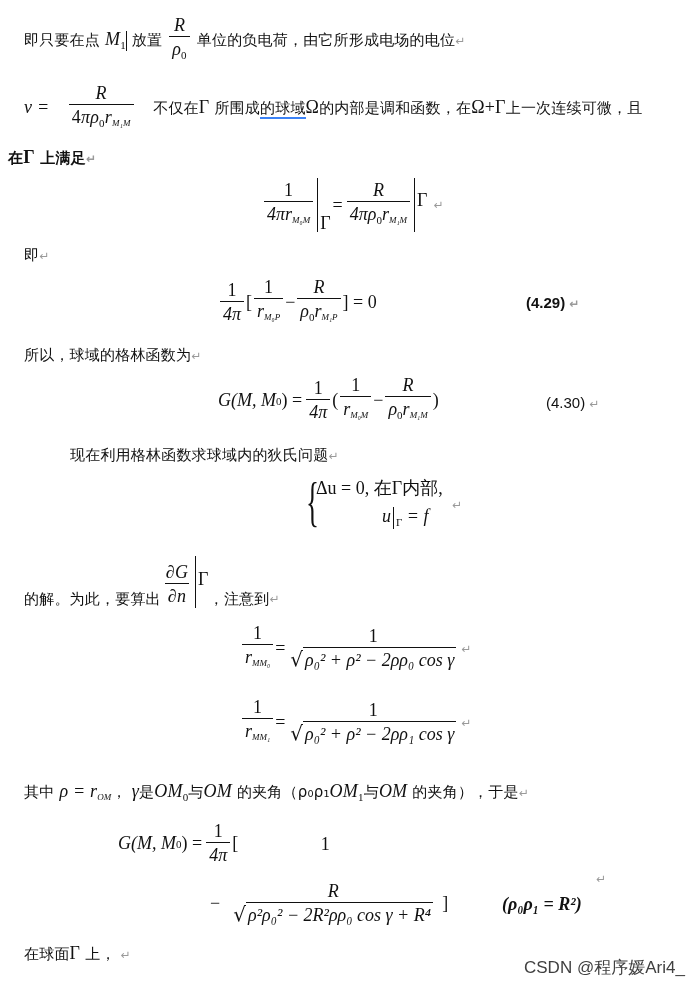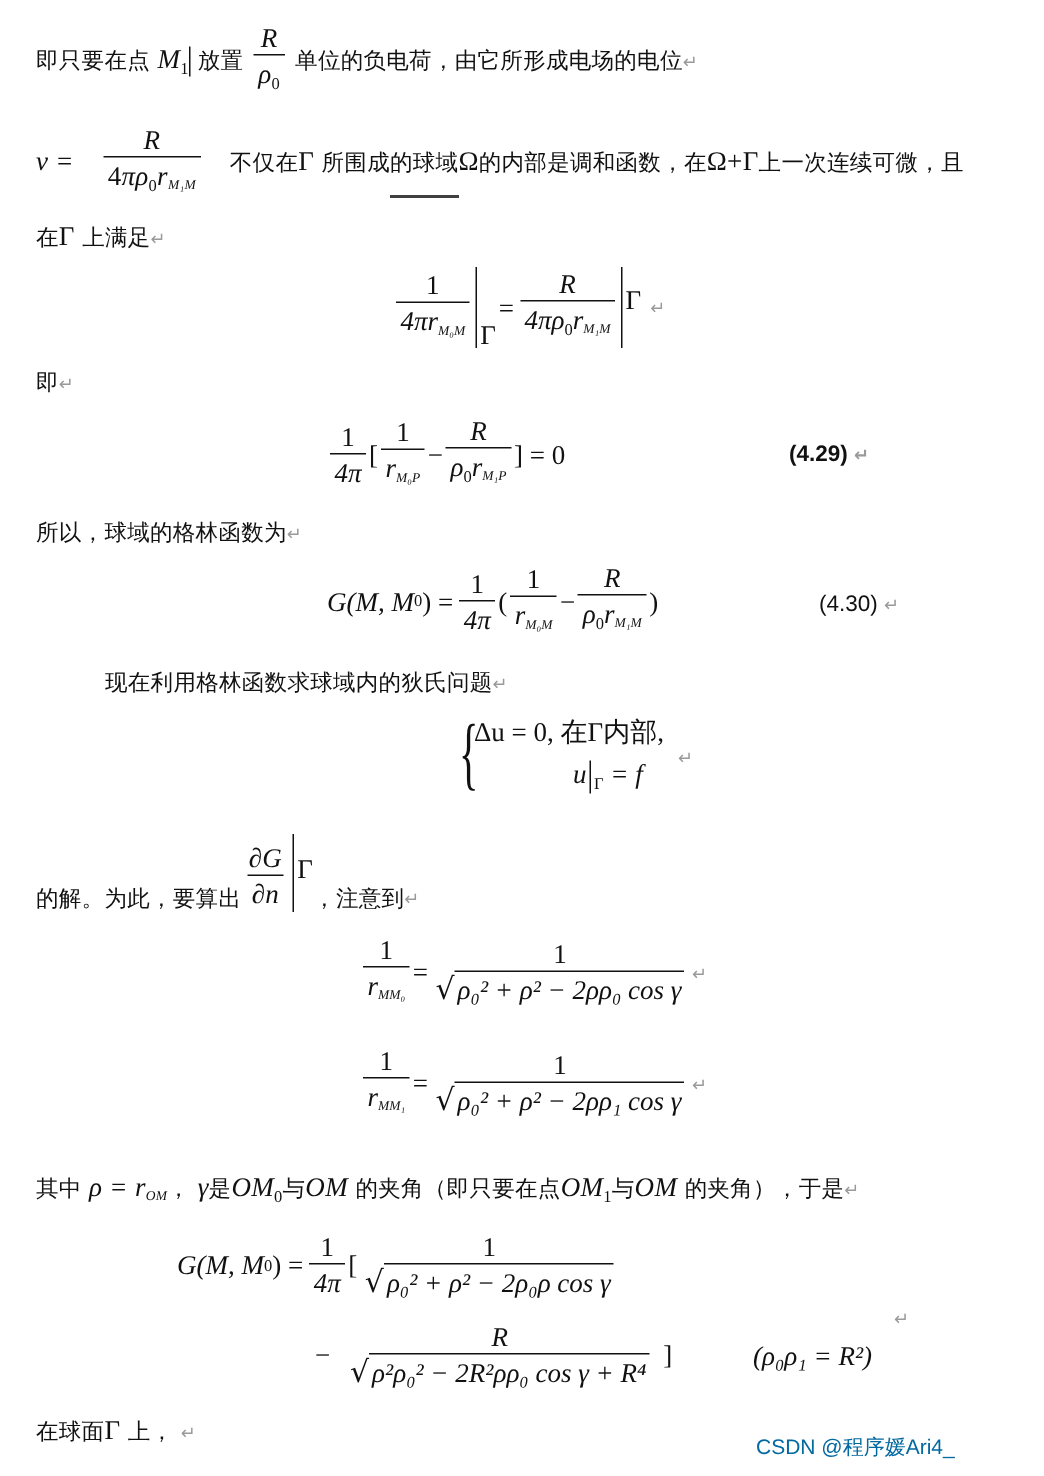--- a/index.html
+++ b/index.html
@@ -11,25 +11,25 @@
   .txt { font-size: 15px; line-height: 18px; white-space: nowrap; letter-spacing: 0.2px; }
   .m { font-family: "Liberation Serif", "DejaVu Serif", serif; font-style: italic; font-size: 18px; }
   .mr { font-family: "Liberation Serif", "DejaVu Serif", serif; font-style: normal; font-size: 18px; }
   .sub { font-size: 11px; vertical-align: -4px; }
   .sub2 { font-size: 9px; vertical-align: -3px; }
   .pilcrow { color: #9a9a9a; font-size: 12px; font-family: "DejaVu Sans", sans-serif; font-style: normal; }
   .frac { display: inline-flex; flex-direction: column; align-items: center; vertical-align: middle; margin: 0 2px; }
   .frac .num { padding: 0 3px; line-height: 22px; }
   .frac .den { border-top: 1.3px solid #111; padding: 0 3px; line-height: 24px; }
   .bar { display: inline-block; border-left: 1.3px solid #111; height: 48px; vertical-align: middle; margin-left: 2px; padding-left: 2px; }
-  .uline { border-bottom: 2px solid #404040; padding-bottom: 13px; }
+  .uline { border-bottom: 2px solid #3b82f6; padding-bottom: 0; }
   .sqrt { display: inline-block; border-top: 1.3px solid #111; padding: 0 2px; }
   .rad { font-family: "DejaVu Serif", serif; font-style: normal; font-size: 20px; }
   .eqnum { font-family: "Liberation Sans", sans-serif; font-style: normal; font-size: 15px; }
-  .watermark { color: #0369a1; font-size: 14px; font-family: "Liberation Sans", sans-serif; }
+  .watermark { color: #404040; font-size: 17px; font-family: "Liberation Sans", sans-serif; margin-left: 20px; }
   .cursor { display:inline-block; width:1px; height:20px; background:#111; vertical-align: middle; }
 </style>
 </head>
 <body>
 
 <div class="abs txt" style="left:24px; top:14px;">
   <span>即只要在点</span>
   <span class="m"><span>M</span><span class="sub mr">1</span></span><span class="cursor"></span>
   <span>放置</span>
   <span class="frac m">
@@ -42,21 +42,21 @@
 <div class="abs txt" style="left:24px; top:82px;">
   <span class="m">v =</span>
   <span class="frac m" style="min-width:90px;">
     <span class="num">R</span>
     <span class="den"><span class="mr">4</span><span>πρ</span><span class="sub mr">0</span><span>r</span><span class="sub2">M₁M</span></span>
   </span>
   <span>不仅在</span><span class="mr">Γ</span>
   <span>所围成</span><span class="uline">的球域</span><span class="mr">Ω</span><span>的内部是调和函数，在</span><span class="mr">Ω+Γ</span><span>上一次连续可微，且</span>
 </div>
 
-<div class="abs txt" style="left:24px; top:148px;">
+<div class="abs txt" style="left:8px; top:148px;font-weight:bold;">
   <span>在</span><span class="mr">Γ</span>
   <span>上满足</span><span class="pilcrow">↵</span>
 </div>
 
 <div class="abs m" style="left:262px; top:178px; display:flex; align-items:center;">
   <span class="frac">
     <span class="num mr">1</span>
     <span class="den"><span>4πr</span><span class="sub2">M₀M</span></span>
   </span>
   <span class="bar mr" style="line-height:70px;height:54px;"><span style="position:relative;top:10px;">Γ</span></span>
@@ -169,47 +169,46 @@
       <span class="num mr">1</span>
       <span class="den" style="border-top:none;"><span class="rad">√</span><span class="sqrt">ρ₀² + ρ² − 2ρρ₁ cos γ</span></span>
     </span>
   <span class="pilcrow">↵</span>
 </div>
 
 <div class="abs txt" style="left:24px; top:782px;">
   <span>其中</span>
   <span class="m"><span>ρ = r</span><span class="sub2">OM</span></span><span>，</span>
   <span class="m">γ</span><span>是</span><span class="m"><span>OM</span><span class="sub mr">0</span></span><span>与</span><span class="m">OM</span>
-  <span>的夹角（即只要在点</span><span class="m"><span>OM</span><span class="sub mr">1</span></span><span>与</span><span class="m">OM</span>
+  <span>的夹角（ρ₀ρ₁</span><span class="m"><span>OM</span><span class="sub mr">1</span></span><span>与</span><span class="m">OM</span>
   <span>的夹角），于是</span><span class="pilcrow">↵</span>
 </div>
 
 <div class="abs m" style="left:118px; top:820px; display:flex; align-items:center;">
   <span>G(M, M</span>
     <span class="sub mr">0</span>
     <span class="mr" style="margin-right:2px;">) =</span>
   <span class="frac">
       <span class="num mr">1</span>
       <span class="den">4π</span>
     </span>
   <span class="mr">[</span>
   <span class="frac" style="min-width:170px;">
       <span class="num mr">1</span>
-      <span class="den" style="border-top:none;"><span class="rad">√</span><span class="sqrt">ρ₀² + ρ² − 2ρ₀ρ cos γ</span></span>
     </span>
 </div>
 <div class="abs m" style="left:210px; top:880px; display:flex; align-items:center;">
   <span class="mr" style="margin-right:4px;">−</span>
   <span class="frac" style="min-width:214px;">
       <span class="num">R</span>
       <span class="den" style="border-top:none;"><span class="rad">√</span><span class="sqrt">ρ²ρ₀² − 2R²ρρ₀ cos γ + R⁴</span></span>
     </span>
   <span class="mr">]</span>
 </div>
-<div class="abs m" style="left:502px; top:894px;">(ρ₀ρ₁ = R²)</div>
+<div class="abs m" style="left:502px; top:894px;font-weight:bold;">(ρ₀ρ₁ = R²)</div>
 <span class="abs pilcrow" style="left:596px; top:872px;">↵</span>
 
 <div class="abs txt" style="left:24px; top:944px;">
   <span>在球面</span><span class="mr">Γ</span>
   <span>上，</span> <span class="pilcrow">↵</span>
 </div>
 
 <div class="abs watermark" style="left:504px; top:956px;">CSDN @程序媛Ari4_</div>
 
 </body></html>

